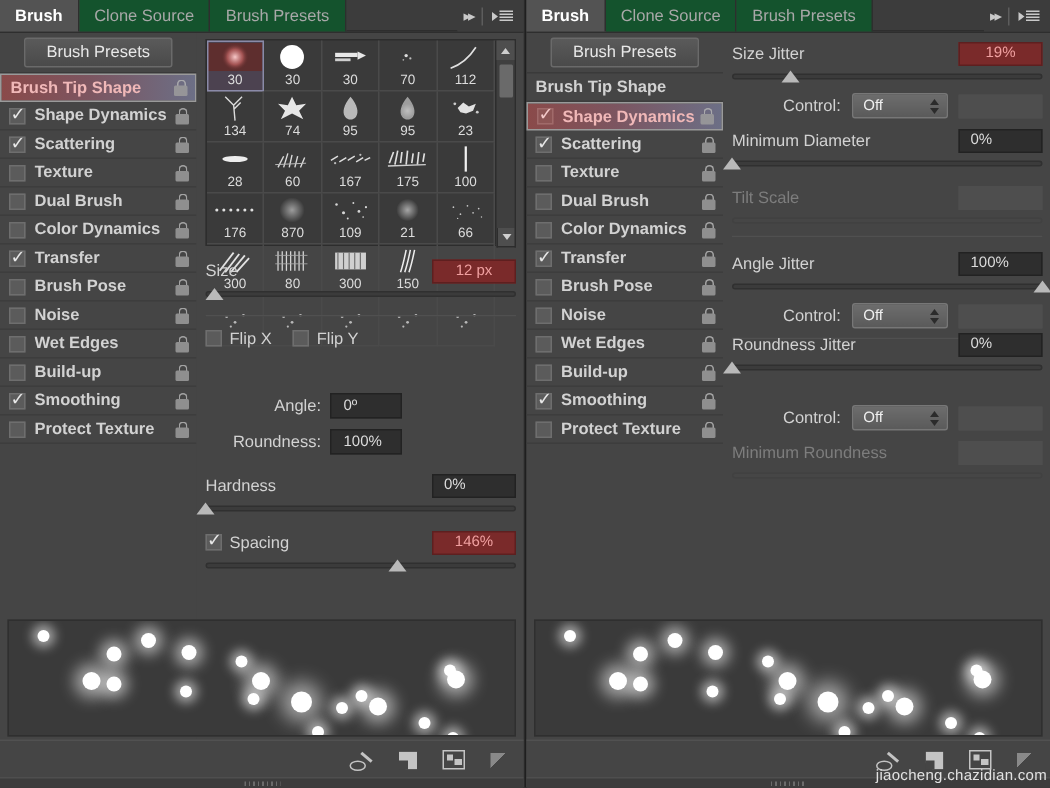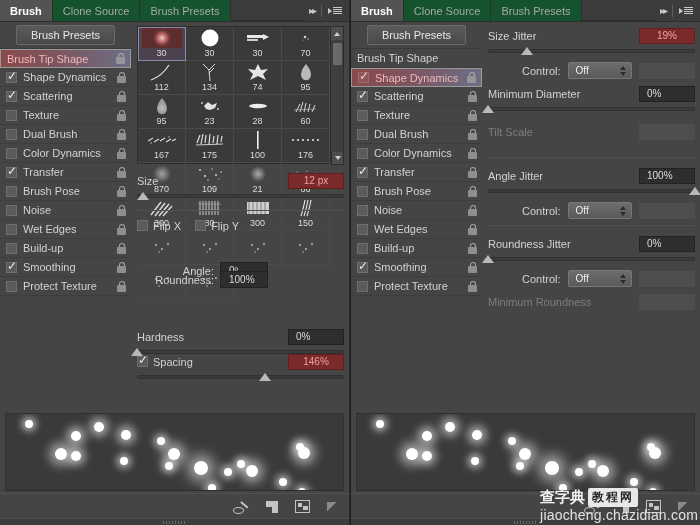--- a/index.html
+++ b/index.html
@@ -86,21 +86,21 @@
     background: #5b5b5b; border: 1px solid #6e6e6e;
     margin-right: 6px; position: relative; flex: none;
   }
   .cbx.checked::after {
     content: "✓"; position: absolute;
     left: 0px; top: -3px;
     font-size: 12px; color: #e8e8e8; line-height: 12px;
   }
   .optrow.selected .cbx { background: #8d5555; border-color: #a06a6a; }
   .optrow.selected .cbx.checked::after { color: #f3c9c9; }
-  .optlabel { flex: 1; white-space: nowrap; overflow: hidden; }
+  .optlabel { flex: 1; white-space: nowrap; overflow: hidden; font-weight: bold; }
   .lock { width: 10px; height: 11px; position: relative; flex: none; opacity: .85; }
   .lock .shackle {
     position: absolute; left: 2px; top: 0;
     width: 6px; height: 5px;
     border: 1.4px solid #b4b4b4; border-bottom: none;
     border-radius: 3px 3px 0 0;
   }
   .lock .bodyb {
     position: absolute; left: 0px; top: 4px;
     width: 9px; height: 7px;
@@ -108,21 +108,21 @@
   }
 
   
   .gridwrap {
     position: absolute; left: 6px; top: 4px; right: 5px;
     height: 138px;
     background: #3a3a3a;
     border: 1px solid #2d2d2d;
     display: flex;
   }
-  .grid { flex: 1; display: grid; grid-template-columns: repeat(4, 1fr); }
+  .grid { flex: 1; display: grid; grid-template-columns: repeat(5, 1fr); }
   .gcell {
     position: relative;
     border-right: 1px solid #4a4a4a;
     border-bottom: 1px solid #4a4a4a;
     display: flex; flex-direction: column;
     align-items: center; justify-content: flex-end;
     height: 34px; overflow: hidden;
   }
   .gcell.sel { background: #4c4250; outline: 1px solid #8a8aa8; outline-offset: -1px; }
   .gthumb {
@@ -261,21 +261,21 @@
     display: flex; flex-direction: column; align-items: flex-start;
     z-index: 30; pointer-events: none;
   }
   .wm-top { display: flex; align-items: center; gap: 3px; }
   .wm-cn { font-family: "DejaVu Sans", sans-serif; font-size: 15px; color: #f2f2f2; font-weight: bold; }
   .wm-box {
     background: #e9e9e9; color: #2a2a2a; font-size: 12px; font-weight: bold;
     padding: 1px 4px; border-radius: 2px;
     font-family: "DejaVu Sans", sans-serif; letter-spacing: 2px;
   }
-  .wm-url { font-size: 14px; color: #e2e2e2; letter-spacing: .2px; }
+  .wm-url { font-size: 10px; color: #e2e2e2; letter-spacing: .2px; }
 
   svg { display: block; }
 </style>
 </head>
 <body>
 
 <div class="stage">
 
   <div class="panel left">
 
@@ -813,37 +813,37 @@
           </div>
         </div>
 
         <div style="position:absolute;left:45px;top:240px;width:95px;">
           <div style="display:flex;align-items:center;gap:6px;">
             <span class="lbl" style="width:38px;text-align:right;">Angle:</span>
             <span class="field" style="width:48px;">0º</span>
           </div>
         </div>
 
-        <div style="position:absolute;left:16px;top:249px;width:124px;">
+        <div style="position:absolute;left:16px;top:264px;width:124px;">
           <div style="display:flex;align-items:center;gap:6px;">
             <span class="lbl" style="width:67px;text-align:right;">Roundness:</span>
             <span class="field" style="width:48px;">100%</span>
           </div>
         </div>
 
         <div class="anglebox" style="left:256px;top:212px;">
           <div class="circ"></div>
           <div class="vline"></div>
           <div class="hline"></div>
           <div class="hdl t"></div>
           <div class="hdl b"></div>
           <div class="ptr"></div>
         </div>
 
-        <div class="ctrl" style="top:306px;">
+        <div class="ctrl" style="top:293px;">
           <div class="rowline">
             <span class="lbl">Hardness</span>
             <span class="spacer"></span>
             <span class="val">0%</span>
           </div>
           <div class="slider">
             <div class="strack"></div>
             <div class="sthumb" id="hardness-thumb" style="left: 0%;"></div>
           </div>
         </div>
@@ -1106,21 +1106,21 @@
             <span class="arrows">
                 <span class="u"></span>
                 <span class="d"></span>
               </span>
           </span>
           <span class="val ghost" style="flex:1;"></span>
         </div>
 
         <div class="sep" style="position:absolute;left:6px;right:5px;top:203px;"></div>
 
-        <div class="ctrl" style="top:213px;">
+        <div class="ctrl" style="top:199px;">
           <div class="rowline">
             <span class="lbl">Roundness Jitter</span>
             <span class="spacer"></span>
             <span class="val">0%</span>
           </div>
           <div class="slider">
             <div class="strack"></div>
             <div class="sthumb" id="rj-thumb" style="left: 0%;"></div>
           </div>
         </div>
@@ -1180,21 +1180,17 @@
       <span class="sicon brushtog"></span>
       <span class="sicon newdoc"></span>
       <span class="sicon newbrush"></span>
       <span class="sicon trash"></span>
     </div>
     <div class="gripbar">
         <span class="grip"></span>
       </div>
 
     <div class="watermark">
-      <div class="wm-top">
-        <span class="wm-cn">查字典</span>
-        <span class="wm-box">教程网</span>
-      </div>
       <div class="wm-url">jiaocheng.chazidian.com</div>
     </div>
   </div>
 
 </div>
 
 </body></html>

